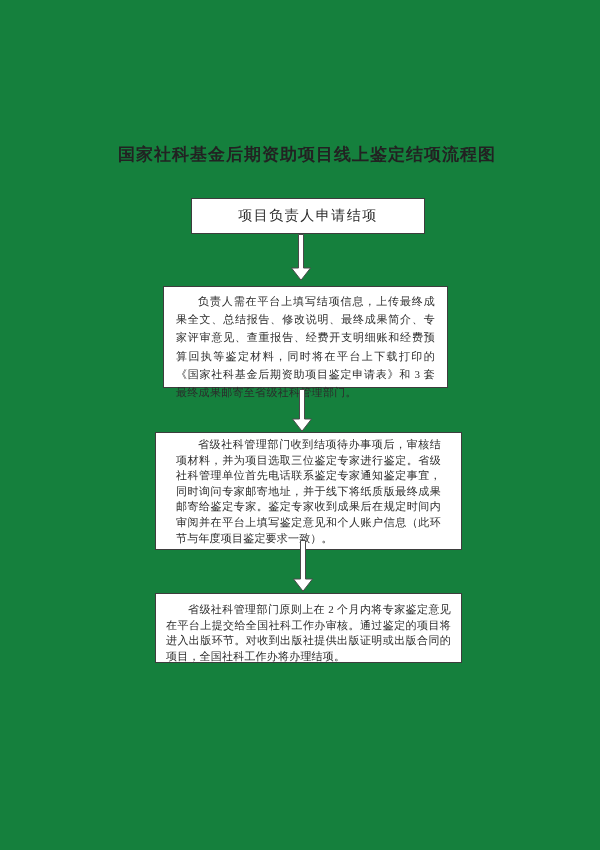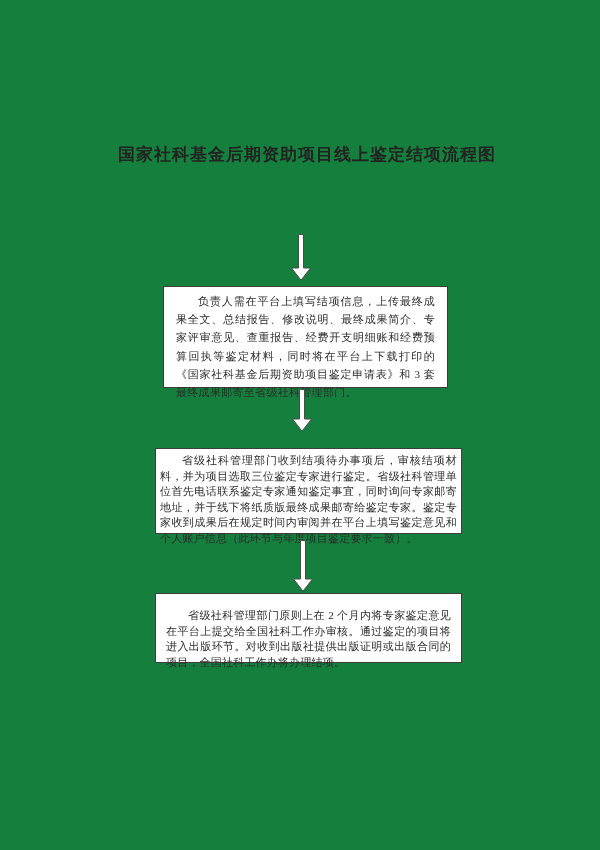--- a/index.html
+++ b/index.html
@@ -36,41 +36,44 @@
     display: flex; align-items: center; justify-content: center;
     font-size: 14px; letter-spacing: 1.5px;
   }
   .node-materials {
     left: 163px; top: 286px; width: 285px; height: 102px;
     padding: 5px 12px;
     font-size: 11px; line-height: 18.2px;
     text-align: justify; letter-spacing: 0.3px;
   }
   .node-review {
-    left: 155px; top: 448px; width: 307px; height: 86px;
-    padding: 4px 4px;
+    left: 155px; top: 432px; width: 307px; height: 118px;
+    padding: 4px 20px;
     font-size: 11px; line-height: 15.6px;
     text-align: justify; letter-spacing: 0.2px;
   }
   .node-final {
     left: 155px; top: 593px; width: 307px; height: 70px;
-    padding: 14px 10px;
+    padding: 8px 10px;
     font-size: 11px; line-height: 15.6px;
     text-align: justify; letter-spacing: 0.2px;
   }
   .flow-arrow { position: absolute; }
   .flow-arrow svg { display: block; }
 </style>
 </head>
 <body>
 
 <div class="page">
 
   <div class="doc-title">国家社科基金后期资助项目线上鉴定结项流程图</div>
 
+  <div class="flow-node node-apply">
+    <span>项目负责人申请结项</span>
+  </div>
 
   <div class="flow-arrow" style="left:290px; top:234px;">
     <svg width="22" height="47" viewBox="0 0 22 47">
       <polygon points="8.5,0.5 8.5,34 1.5,34 11,46.2 20.5,34 13.5,34 13.5,0.5" fill="#ffffff" stroke="#4a4a4a" stroke-width="1"></polygon>
     </svg>
   </div>
 
   <div class="flow-node node-materials">
     <p>负责人需在平台上填写结项信息，上传最终成果全文、总结报告、修改说明、最终成果简介、专家评审意见、查重报告、经费开支明细账和经费预算回执等鉴定材料，同时将在平台上下载打印的《国家社科基金后期资助项目鉴定申请表》和 3 套最终成果邮寄至省级社科管理部门。</p>
   </div>

